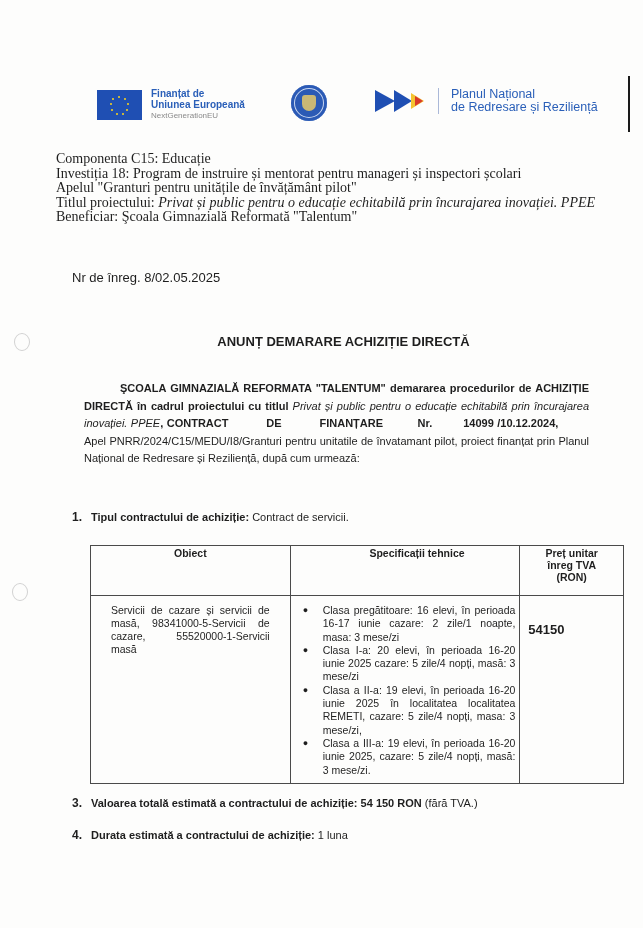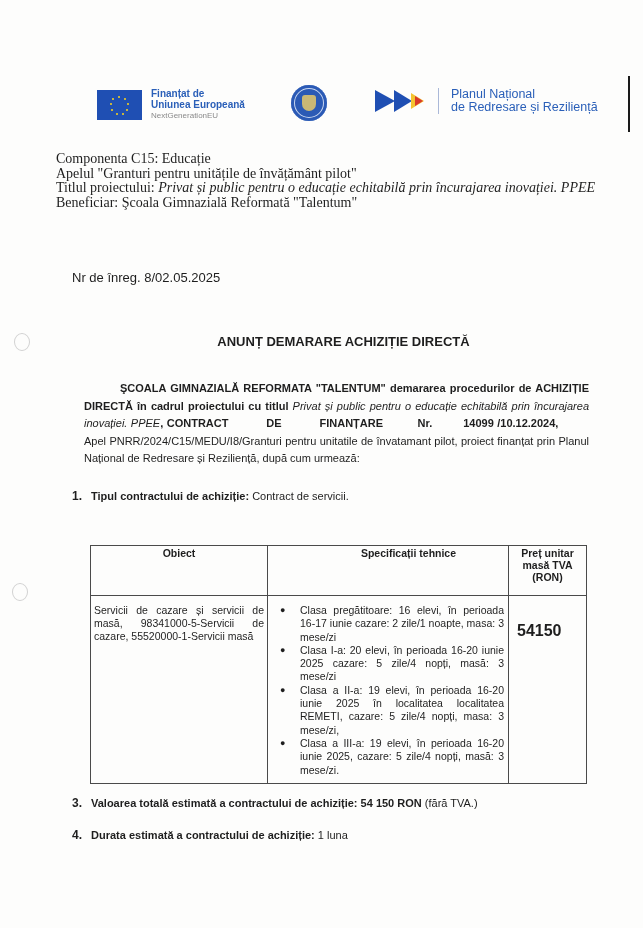--- a/index.html
+++ b/index.html
@@ -45,26 +45,26 @@
     .para b { font-weight: bold; }
     .para i { font-style: italic; }
     .para .indent { display: inline-block; width: 36px; }
 
     .item { position: absolute; left: 72px; font-size: 11px; }
     .item .num { display: inline-block; width: 19px; font-weight: bold; font-size: 12px; }
     .item b { font-weight: bold; }
 
     
     .tbl { position: absolute; left: 90px; top: 545px; border-collapse: collapse; font-size: 10.5px; }
-    .tbl td, .tbl th { border: 1px solid #4a4a4a; vertical-align: top; padding: 0 3px; }
+    .tbl td, .tbl th { border: 1px solid #4a4a4a; vertical-align: top; padding: 0 20px; }
     .tbl th { font-weight: bold; text-align: center; height: 48px; padding-top: 1px; }
     .tbl th.spec { text-align: center; padding-left: 44px; }
     .tbl td.obj { width: 170px; text-align: justify; line-height: 13px; padding-top: 8px; }
     .tbl td.spec { width: 232px; padding: 8px 4px 6px 4px; }
-    .tbl td.price { width: 66px; font-weight: bold; font-size: 16px; padding-top: 26px; padding-left: 8px; }
+    .tbl td.price { width: 66px; font-weight: bold; font-size: 13px; padding-top: 26px; padding-left: 8px; }
     .tbl ul { margin: 0; padding: 0; list-style: none; }
     .tbl li { position: relative; padding-left: 28px; line-height: 13.3px; text-align: justify; }
     .tbl li .dot { position: absolute; left: 8px; top: 0; font-size: 9px; }
 
     .scan-circle { position: absolute; width: 14px; height: 16px; border: 1px solid #d2d2d2; border-radius: 50%; }
   </style>
 </head>
 <body>
 
 <div class="page">
@@ -102,20 +102,21 @@
     <div class="pnrr-sep"></div>
     <div class="pnrr-text">
       <div>Planul Național</div>
       <div>de Redresare și Reziliență</div>
     </div>
   </div>
   <div class="pnrr-bar"></div>
 
   <div class="intro">
     <div>Componenta C15: Educație</div>
+    <div>Investiția 18: Program de instruire și mentorat pentru manageri și inspectori școlari</div>
     <div>Apelul "Granturi pentru unitățile de învățământ pilot"</div>
     <div><span>Titlul proiectului: </span><i>Privat și public pentru o educație echitabilă prin încurajarea inovației. PPEE</i></div>
     <div>Beneficiar: Şcoala Gimnazială Reformată "Talentum"</div>
   </div>
 
   <div class="reg">Nr de înreg. 8/02.05.2025</div>
   <div class="title">ANUNȚ DEMARARE ACHIZIȚIE DIRECTĂ</div>
 
   <div class="para">
     <span class="indent"></span><b>ŞCOALA GIMNAZIALĂ REFORMATA "TALENTUM" demararea procedurilor de ACHIZIȚIE DIRECTĂ în cadrul proiectului cu titlul</b>
@@ -125,31 +126,31 @@
       <b>CONTRACT</b>&nbsp;&nbsp;&nbsp;&nbsp;&nbsp;&nbsp;&nbsp;&nbsp;&nbsp;&nbsp;
       <b>DE</b>&nbsp;&nbsp;&nbsp;&nbsp;&nbsp;&nbsp;&nbsp;&nbsp;&nbsp;&nbsp;
       <b>FINANȚARE</b>&nbsp;&nbsp;&nbsp;&nbsp;&nbsp;&nbsp;&nbsp;&nbsp;&nbsp;
       <b>Nr.</b>&nbsp;&nbsp;&nbsp;&nbsp;&nbsp;&nbsp;&nbsp;&nbsp;
       <b>14099 /10.12.2024,</b>&nbsp;&nbsp;&nbsp;&nbsp;&nbsp;&nbsp;&nbsp;&nbsp;&nbsp;
       <span>Apel</span>
     </span>
     <span>PNRR/2024/C15/MEDU/I8/Granturi pentru unitatile de învatamant pilot, proiect finanțat prin Planul Național de Redresare și Reziliență, după cum urmează:</span>
   </div>
 
-  <div class="item" style="top:489px">
+  <div class="item" style="top:510px">
     <span class="num">1.</span><b>Tipul contractului de achiziție:</b><span> Contract de servicii.</span>
   </div>
 
 
   <table class="tbl">
     <tbody>
         <tr>
       <th>Obiect</th>
       <th class="spec">Specificații tehnice</th>
-      <th style="width:66px">Preț unitar masă TVA (RON)</th>
+      <th style="width:66px">Preț unitar înreg TVA (RON)</th>
     </tr>
     <tr>
       <td class="obj">Servicii de cazare și servicii de masă, 98341000-5-Servicii de cazare, 55520000-1-Servicii masă</td>
       <td class="spec">
         <ul>
           <li><span class="dot">●</span><span>Clasa pregătitoare: 16 elevi, în perioada 16-17 iunie cazare: 2 zile/1 noapte, masa: 3 mese/zi</span></li>
           <li><span class="dot">●</span><span>Clasa I-a: 20 elevi, în perioada 16-20 iunie 2025 cazare: 5 zile/4 nopți, masă: 3 mese/zi</span></li>
           <li><span class="dot">●</span><span>Clasa a II-a: 19 elevi, în perioada 16-20 iunie 2025 în localitatea localitatea REMETI, cazare: 5 zile/4 nopți, masa: 3 mese/zi,</span></li>
           <li><span class="dot">●</span><span>Clasa a III-a: 19 elevi, în perioada 16-20 iunie 2025, cazare: 5 zile/4 nopți, masă: 3 mese/zi.</span></li>
         </ul>

